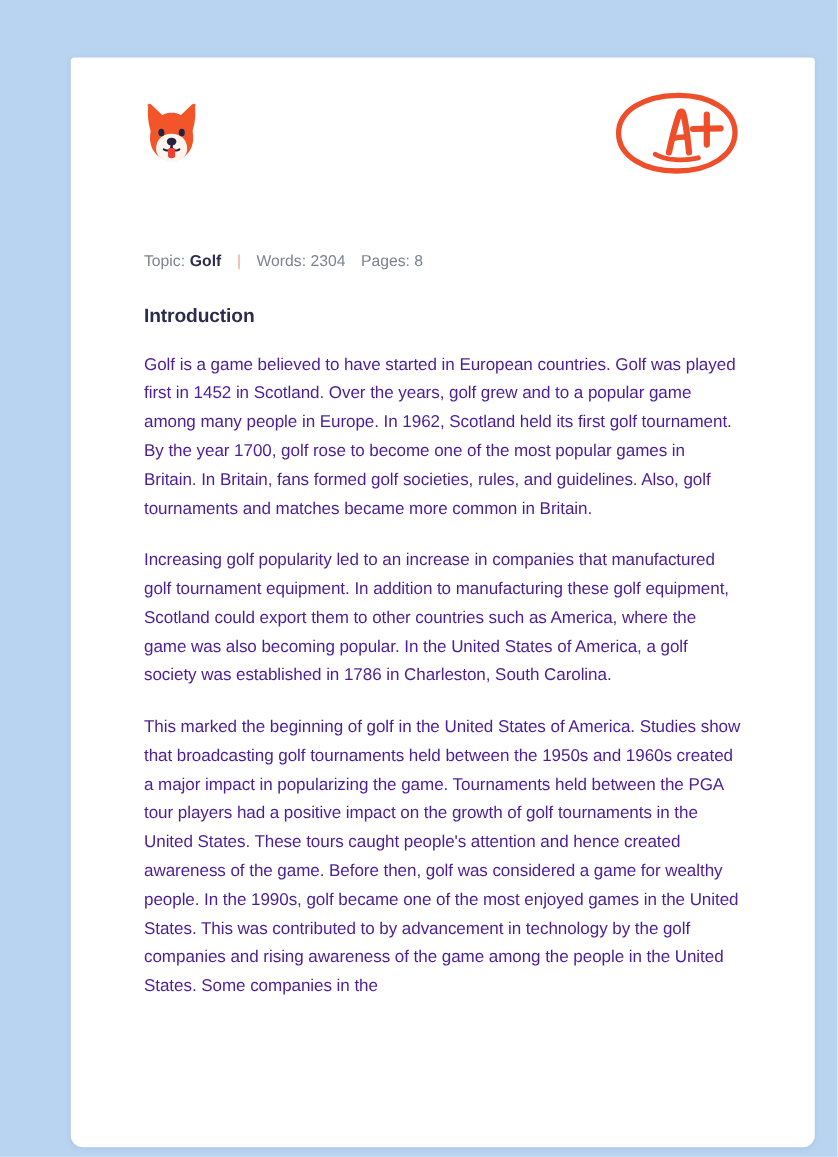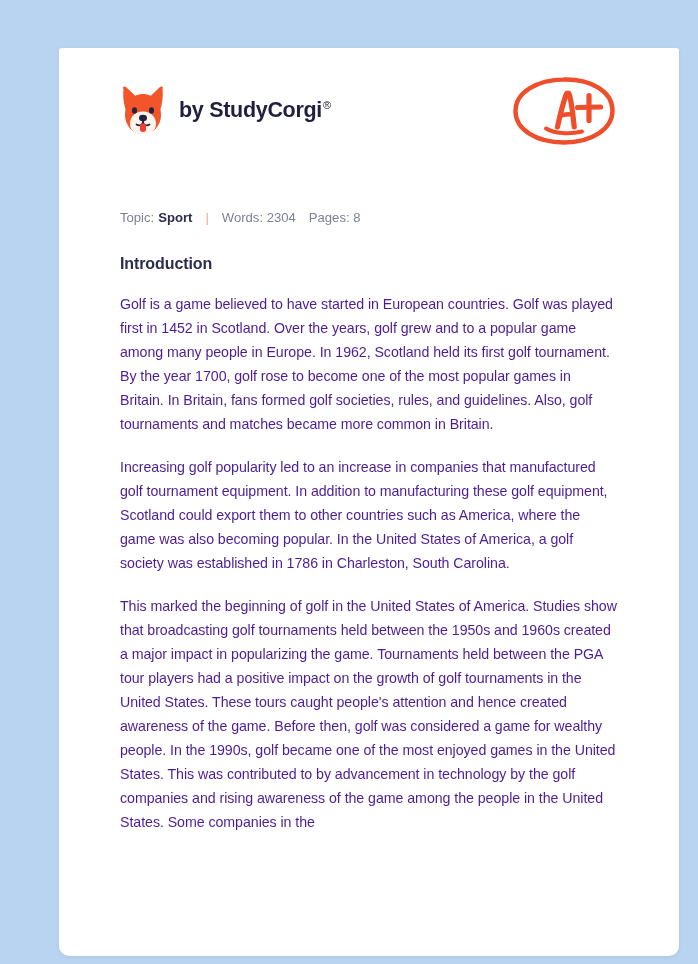--- a/index.html
+++ b/index.html
@@ -153,21 +153,20 @@
           <ellipse cx="31.5" cy="25.5" rx="2.5" ry="3.2" fill="#23233f"></ellipse>
 
           <ellipse cx="23" cy="33" rx="4" ry="3.3" fill="#23233f"></ellipse>
 
           <path d="M23 36.5 C23 40 19.5 41.5 16.5 39.5" stroke="#23233f" stroke-width="1.7" fill="none" stroke-linecap="round"></path>
           <path d="M23 36.5 C23 40 26.5 41.5 29.5 39.5" stroke="#23233f" stroke-width="1.7" fill="none" stroke-linecap="round"></path>
 
           <path d="M20 39.5 C20 38 26 38 26 39.5 L26 45 C26 47.5 20 47.5 20 45 Z" fill="#ef4033"></path>
         </svg>
 
-        <div class="brand-text"><span>by </span><span>StudyCorgi</span><span class="reg">®</span></div>
       </div>
 
       <svg class="grade-badge" viewBox="0 0 108 78">
 
         <path d="M54 7.5
                  C82 7 102.5 20 102.5 38.5
                  C102.5 57 82 70.5 54 70.5
                  C26 70.5 5.5 57.5 5.5 39
                  C5.5 20.5 26.5 7.8 54.5 7.4" fill="none" stroke="#ef4e2b" stroke-width="4.4" stroke-linecap="round"></path>
 
@@ -179,21 +178,21 @@
 
         <path d="M67.5 35.5 L90.5 35" fill="none" stroke="#ef4e2b" stroke-width="5.2" stroke-linecap="round"></path>
 
         <path d="M36 56.5 C44 61.5 60 62.5 72 59.5" fill="none" stroke="#ef4e2b" stroke-width="4" stroke-linecap="round"></path>
       </svg>
     </div>
 
 
     <div class="doc-meta">
       <span class="meta-topic-label">Topic:</span>
-      <span class="meta-topic-value">Sport</span>
+      <span class="meta-topic-value">Golf</span>
       <span class="meta-sep">|</span>
       <span class="meta-words">Words: 2304</span>
       <span class="meta-pages">Pages: 8</span>
     </div>
 
     <h2 class="section-heading">Introduction</h2>
 
     <p class="body-para">Golf is a game believed to have started in European countries. Golf was played first in 1452 in Scotland. Over the years, golf grew and to a popular game among many people in Europe. In 1962, Scotland held its first golf tournament. By the year 1700, golf rose to become one of the most popular games in Britain. In Britain, fans formed golf societies, rules, and guidelines. Also, golf tournaments and matches became more common in Britain.</p>
     <p class="body-para">Increasing golf popularity led to an increase in companies that manufactured golf tournament equipment. In addition to manufacturing these golf equipment, Scotland could export them to other countries such as America, where the game was also becoming popular. In the United States of America, a golf society was established in 1786 in Charleston, South Carolina.</p>
     <p class="body-para">This marked the beginning of golf in the United States of America. Studies show that broadcasting golf tournaments held between the 1950s and 1960s created a major impact in popularizing the game. Tournaments held between the PGA tour players had a positive impact on the growth of golf tournaments in the United States. These tours caught people's attention and hence created awareness of the game. Before then, golf was considered a game for wealthy people. In the 1990s, golf became one of the most enjoyed games in the United States. This was contributed to by advancement in technology by the golf companies and rising awareness of the game among the people in the United States. Some companies in the</p>

